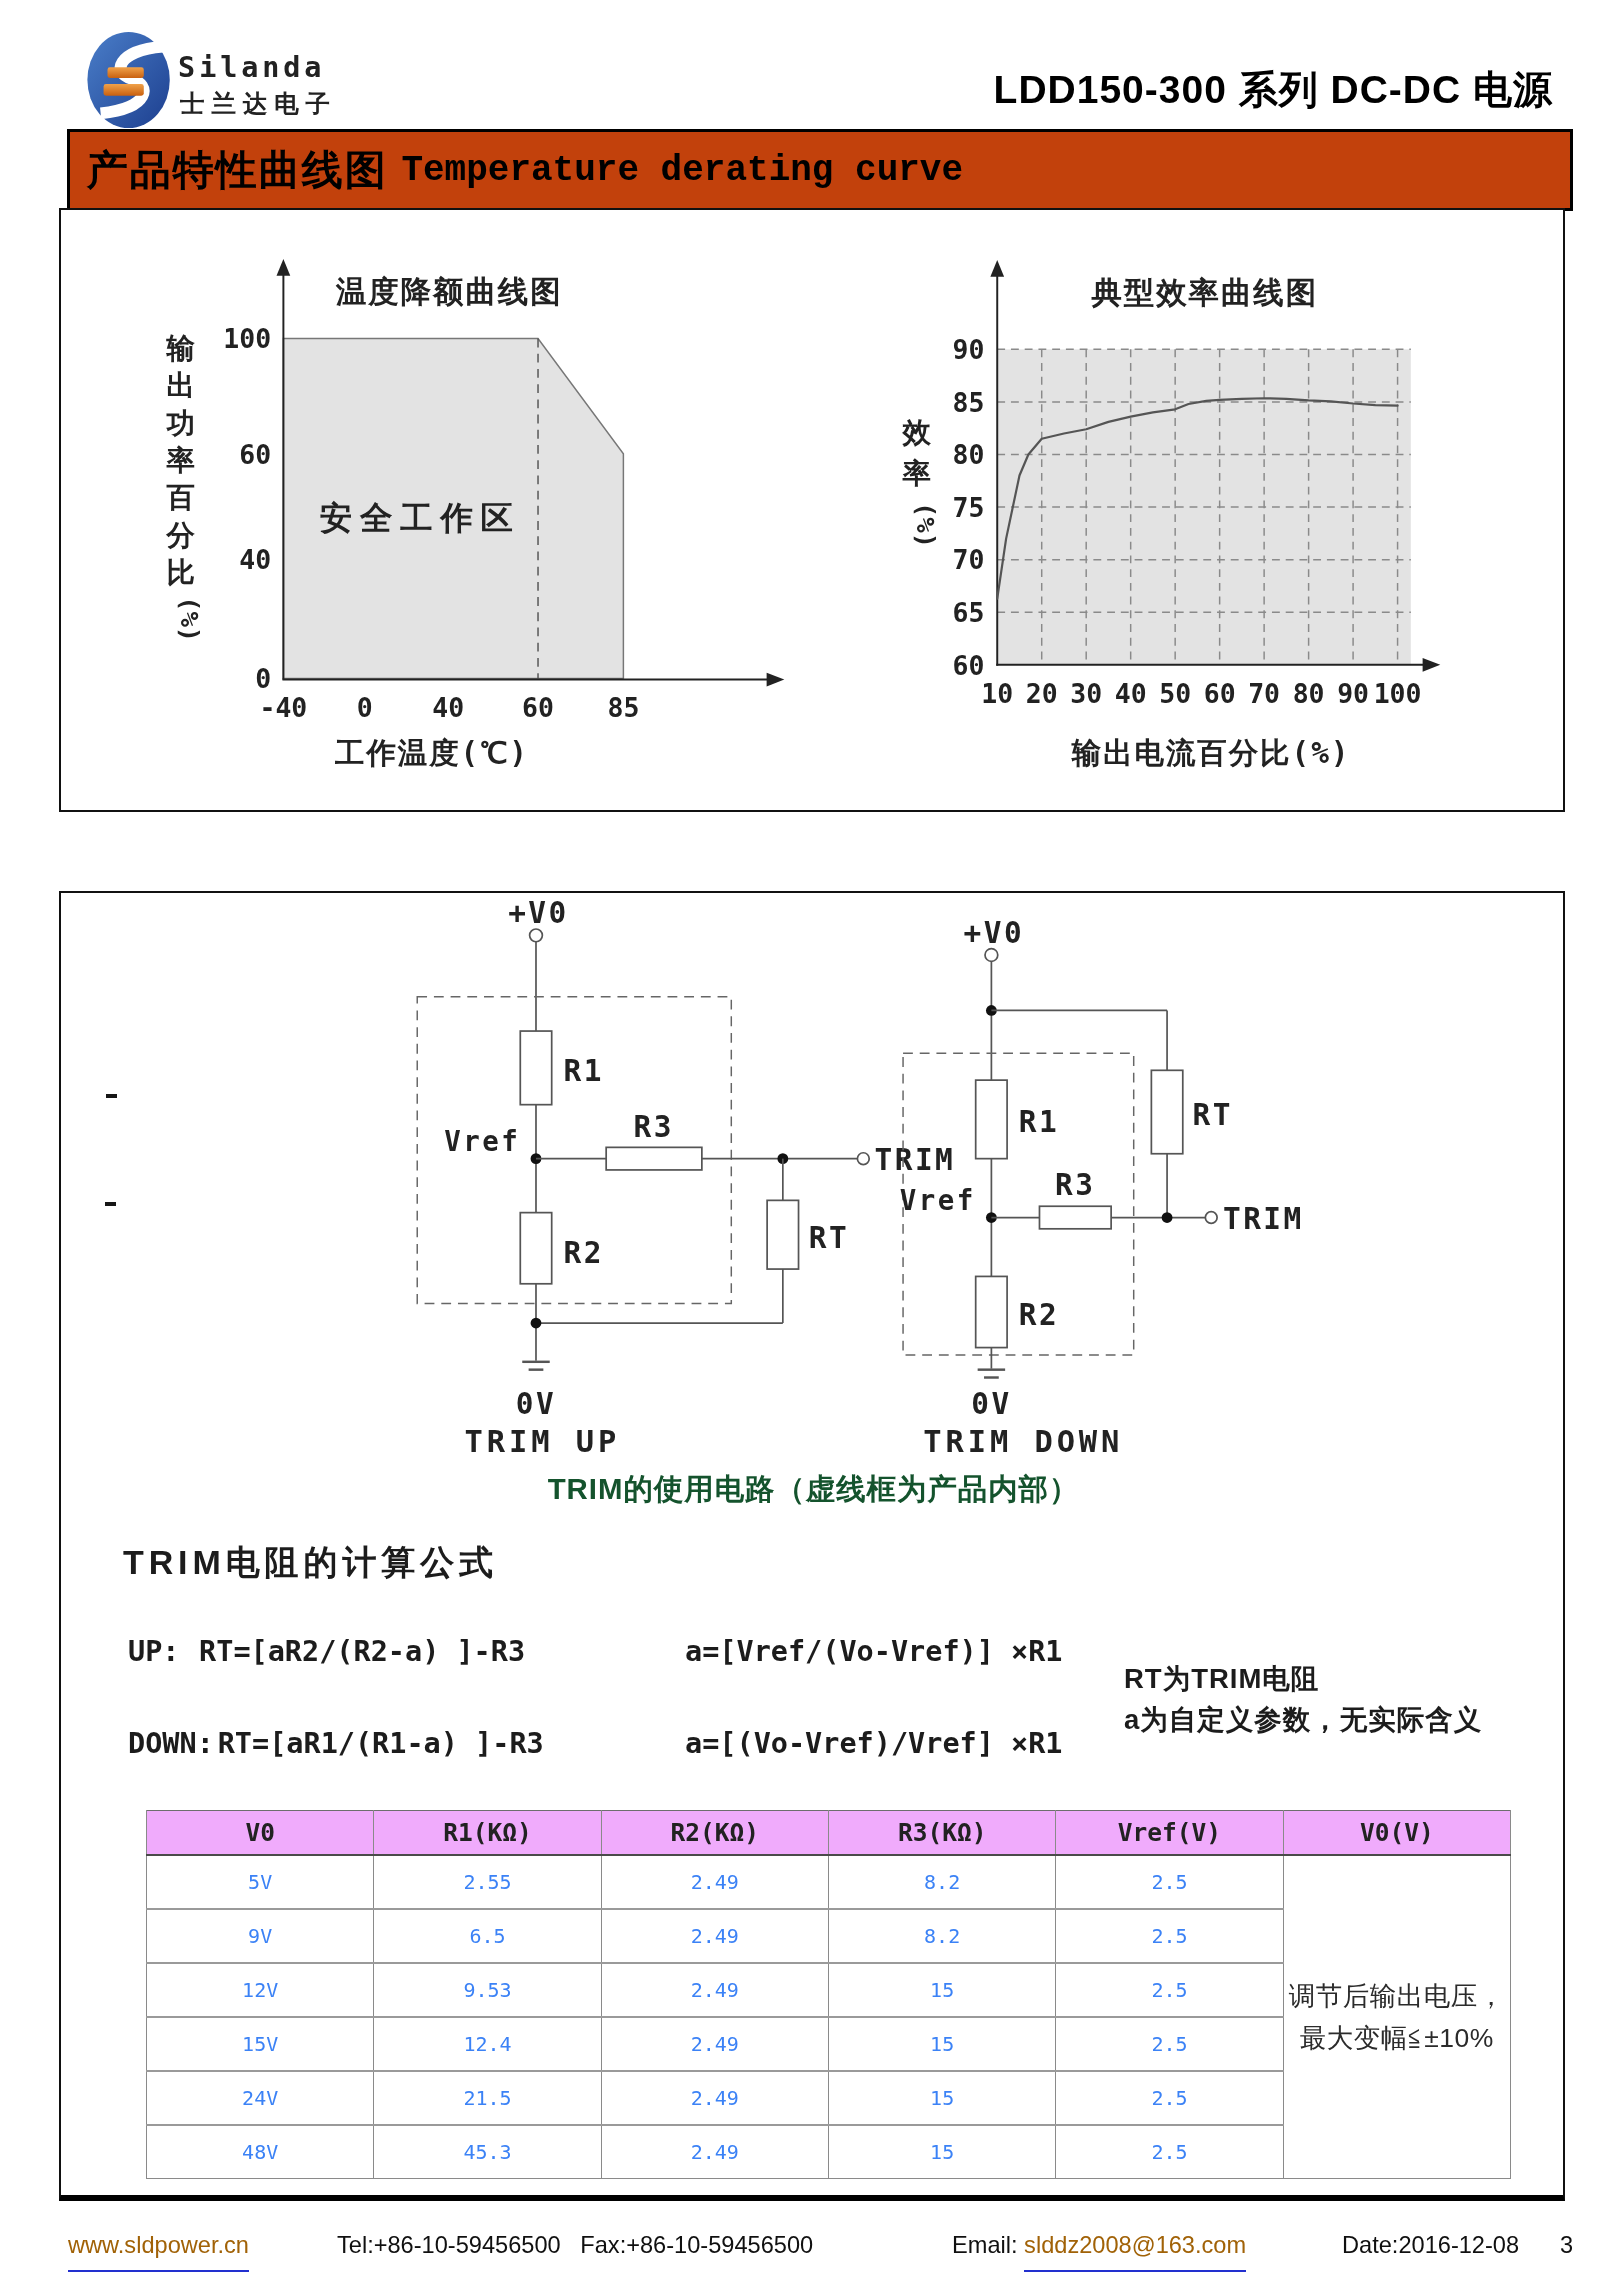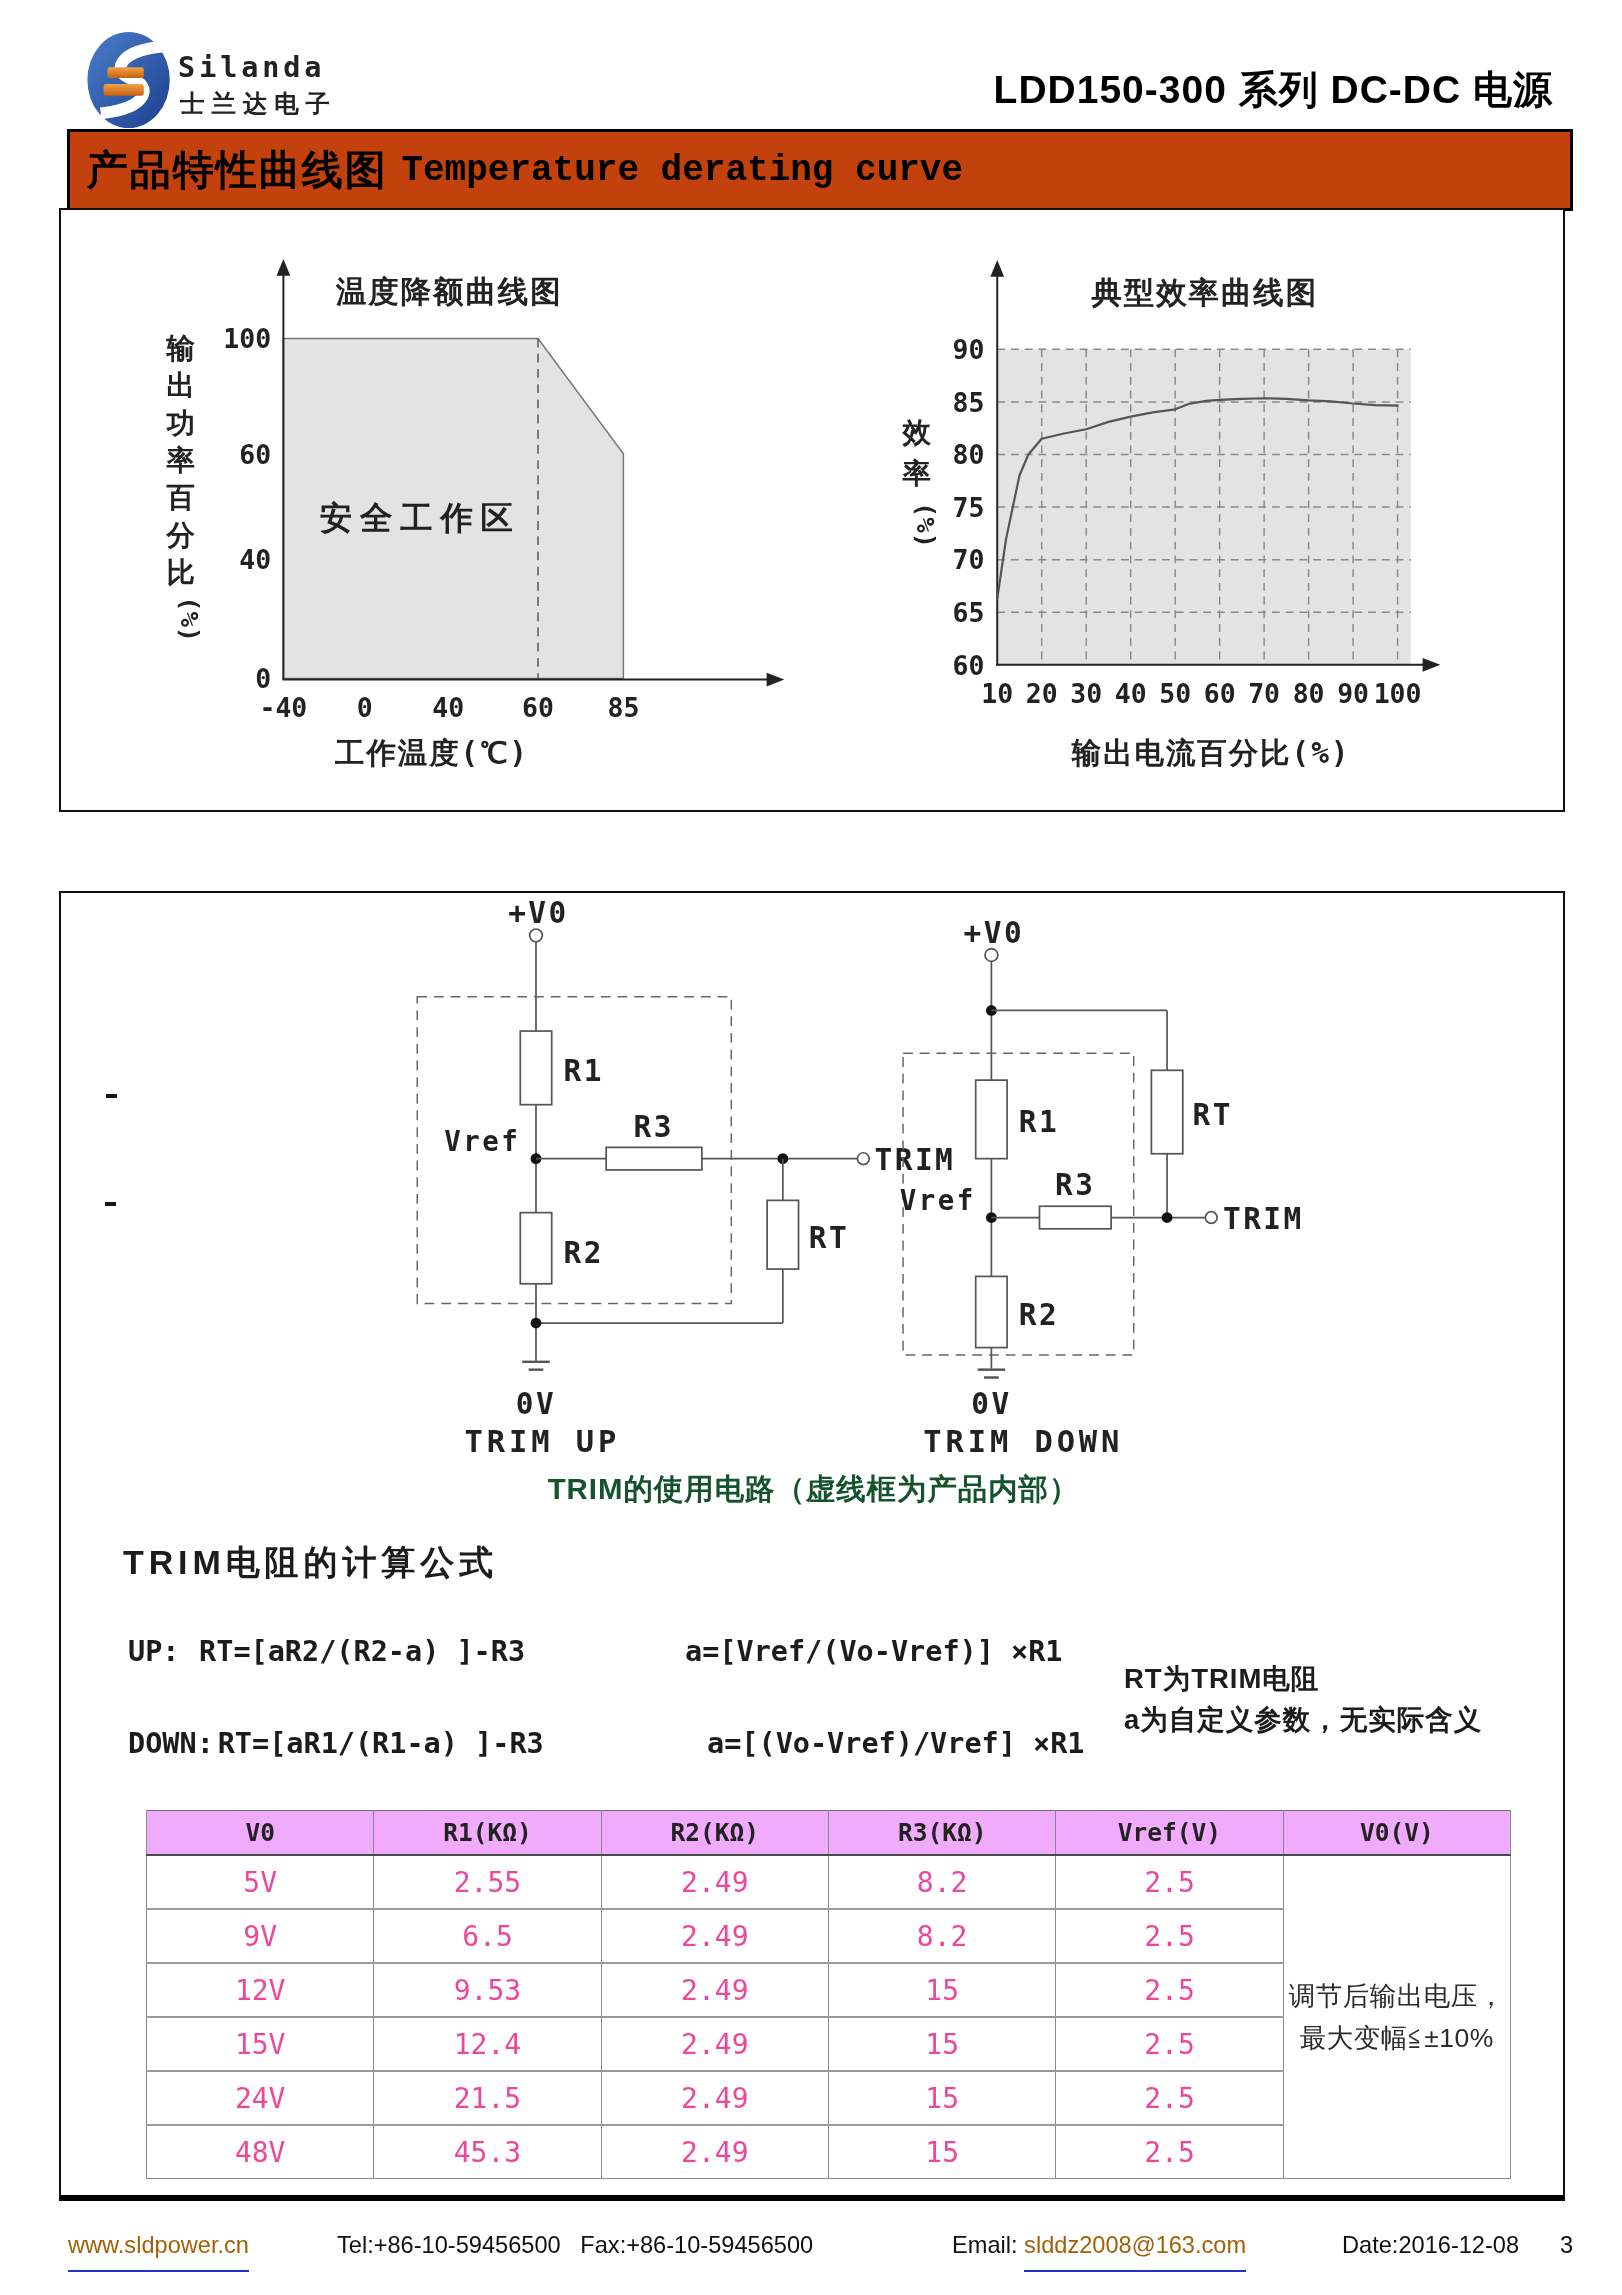--- a/index.html
+++ b/index.html
@@ -22,21 +22,21 @@
   .formula{position:absolute;font-family:"DejaVu Sans Mono","Liberation Mono",monospace;
            font-size:28.5px;font-weight:600;color:#1c1c1c;white-space:pre;}
   .fnote{position:absolute;font-size:27.5px;font-weight:600;color:#1c1c1c;letter-spacing:1px;}
   .dashmark{position:absolute;width:10.8px;height:4.4px;background:#161616;}
   table.trim{position:absolute;left:146px;top:1810px;width:1365px;border-collapse:collapse;
              table-layout:fixed;border:1.5px solid #6e6e6e;}
   table.trim th{height:41px;background:#f0abfc;border-left:1px solid #8a8a8a;border-right:1px solid #8a8a8a;
                 border-bottom:2.9px double #4a4a4a;font-family:"DejaVu Sans Mono","Liberation Mono",monospace;
                 font-size:24.5px;font-weight:600;color:#222;}
   table.trim td{height:50px;text-align:center;border:1px solid #8a8a8a;border-top:2px double #9a9a9a;
-                font-family:"DejaVu Sans Mono","Liberation Mono",monospace;font-size:28px;color:#ec4899;}
+                font-family:"DejaVu Sans Mono","Liberation Mono",monospace;font-size:20px;color:#3b82f6;}
   table.trim td.note{font-family:"Liberation Sans",sans-serif;font-size:26.5px;color:#2b2b2b;
                      line-height:1.6;letter-spacing:0.5px;}
   .footer-item{position:absolute;top:2232px;font-size:23.6px;color:#101010;white-space:pre;}
   .link{color:#a16207;border-bottom:2.9px solid #2230cf;padding-bottom:12px;text-decoration:none;}
   
   svg text{font-family:"DejaVu Sans Mono","Liberation Mono",monospace;fill:#222;}
   .wire{stroke:#555;stroke-width:3.5;fill:none;}
   .comp{fill:#fff;stroke:#555;stroke-width:3.5;}
   .dashbox{fill:none;stroke:#666;stroke-width:3;stroke-dasharray:20 14;}
   .dot{fill:#111;stroke:none;}
@@ -226,21 +226,21 @@
       <text x="2085" y="2958" text-anchor="middle" class="clabel" style="letter-spacing:8px;font-size:62px">TRIM DOWN</text>
     </g>
   </svg>
 
   <div class="caption">TRIM的使用电路（虚线框为产品内部）</div>
   <div class="heading">TRIM电阻的计算公式</div>
 
   <div class="formula" style="left:128px;top:1635px;"><span>UP:</span><span style="margin-left:19.6px">RT=[aR2/(R2-a) ]-R3</span></div>
   <div class="formula" style="left:685px;top:1635px;">a=[Vref/(Vo-Vref)] ×R1</div>
   <div class="formula" style="left:128px;top:1727px;"><span>DOWN:</span><span style="margin-left:3.9px">RT=[aR1/(R1-a) ]-R3</span></div>
-  <div class="formula" style="left:707px;top:1727px;text-align:center;">a=[(Vo-Vref)/Vref] ×R1</div>
+  <div class="formula" style="left:685px;top:1727px;text-align:center;">a=[(Vo-Vref)/Vref] ×R1</div>
   <div class="fnote" style="left:1124px;top:1661px;">RT为TRIM电阻</div>
   <div class="fnote" style="left:1124px;top:1702px;">a为自定义参数，无实际含义</div>
 
   <table class="trim">
     <thead id="trim-thead">
         <tr>
           <th>V0</th>
           <th>R1(KΩ)</th>
           <th>R2(KΩ)</th>
           <th>R3(KΩ)</th>

